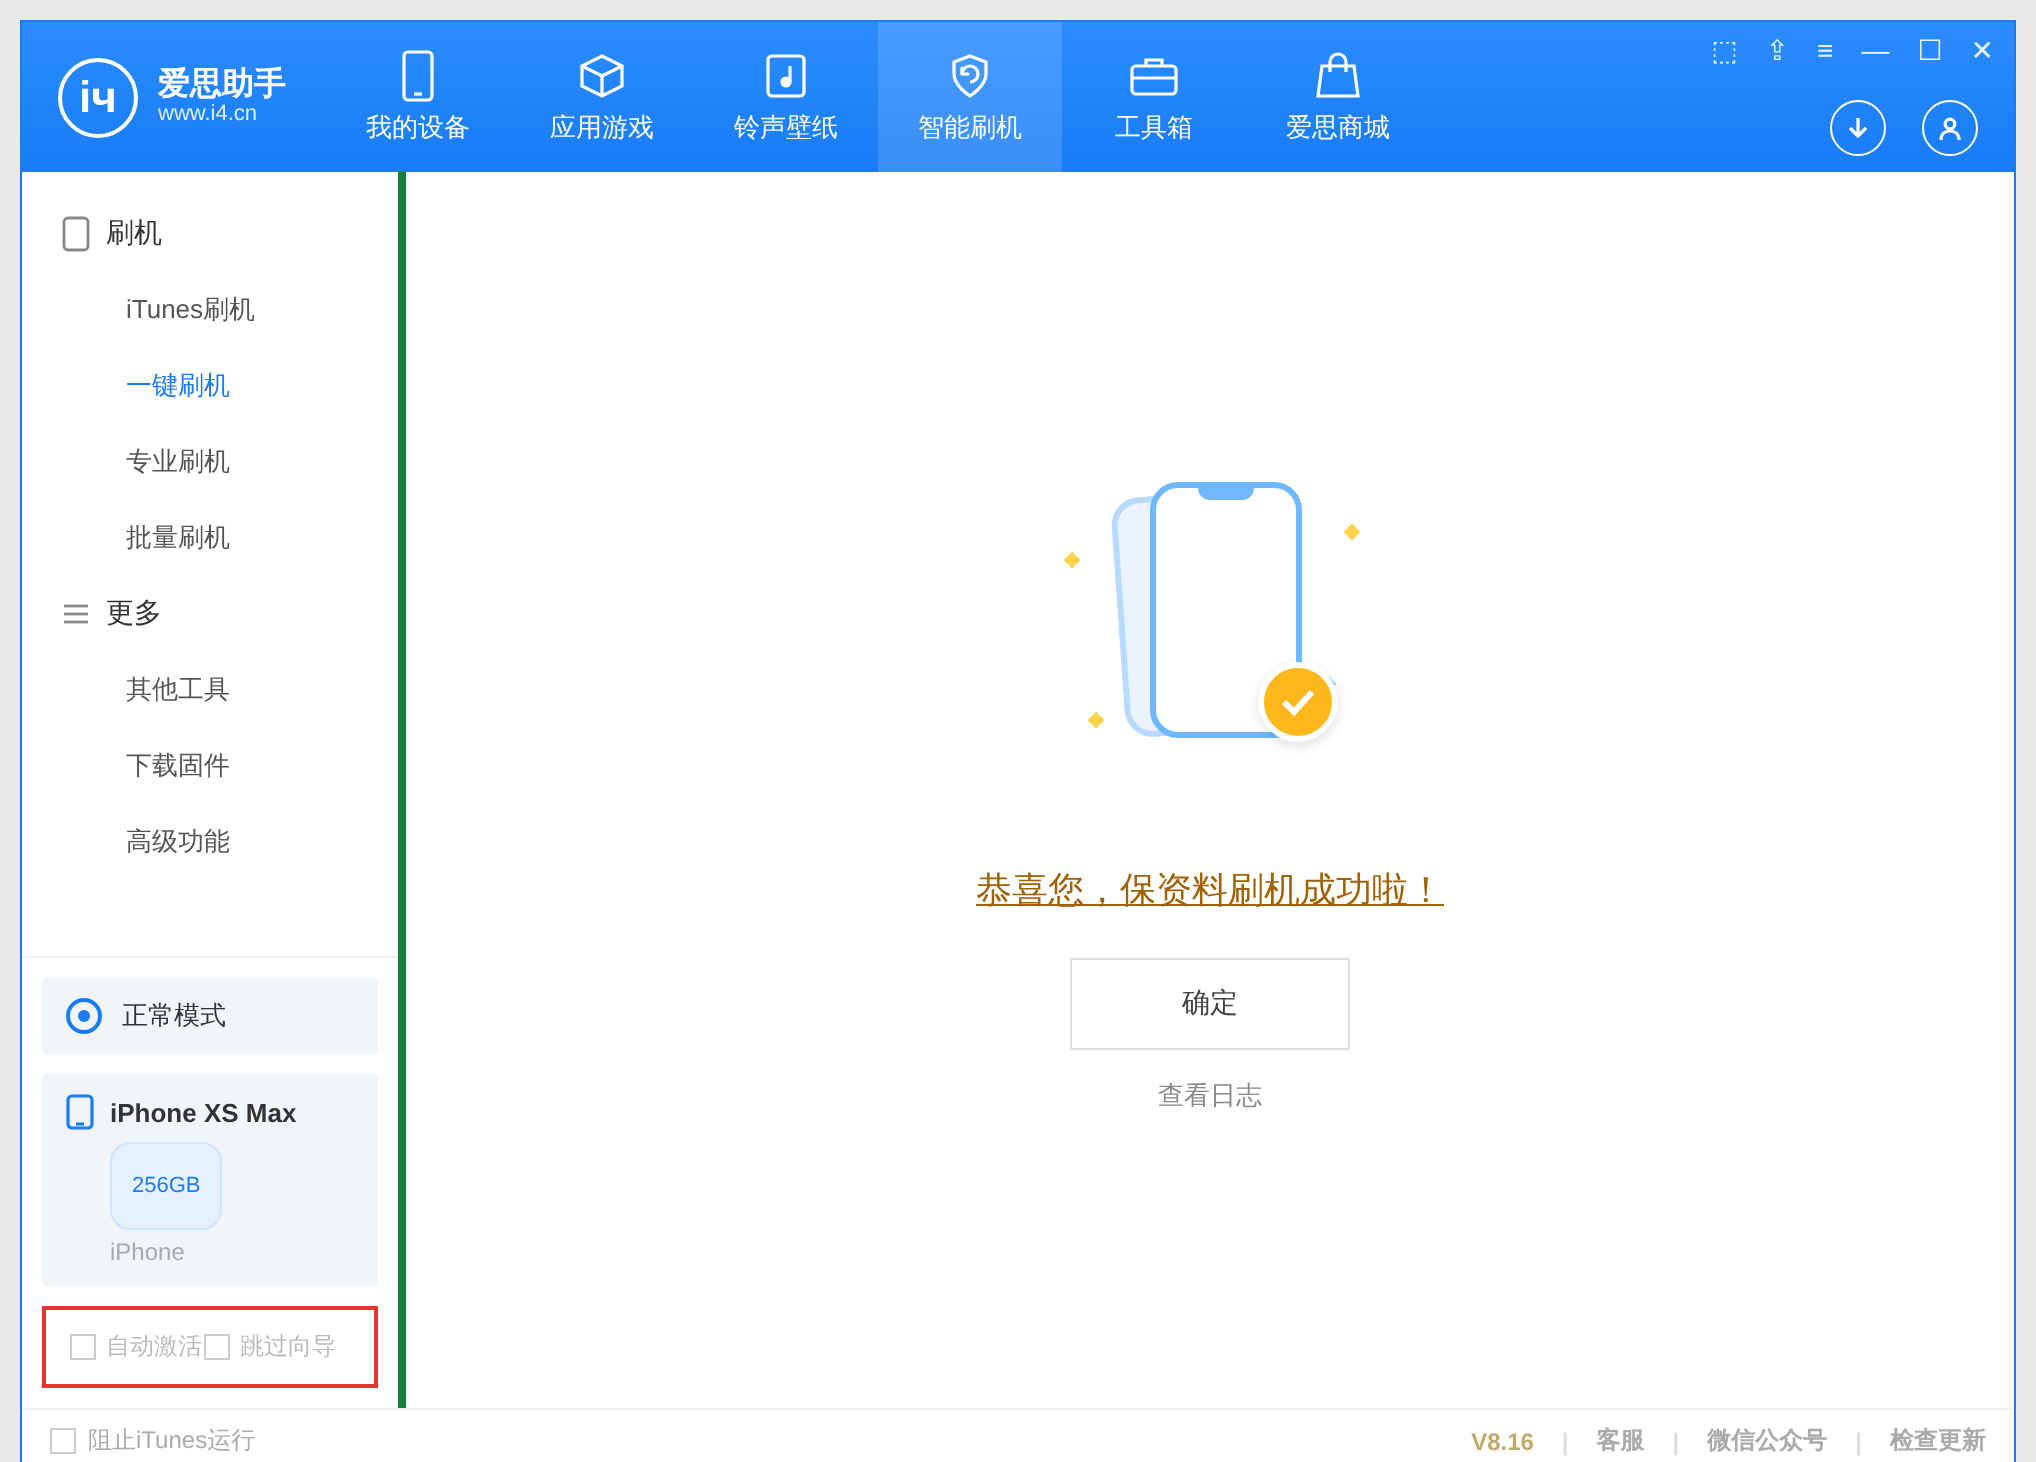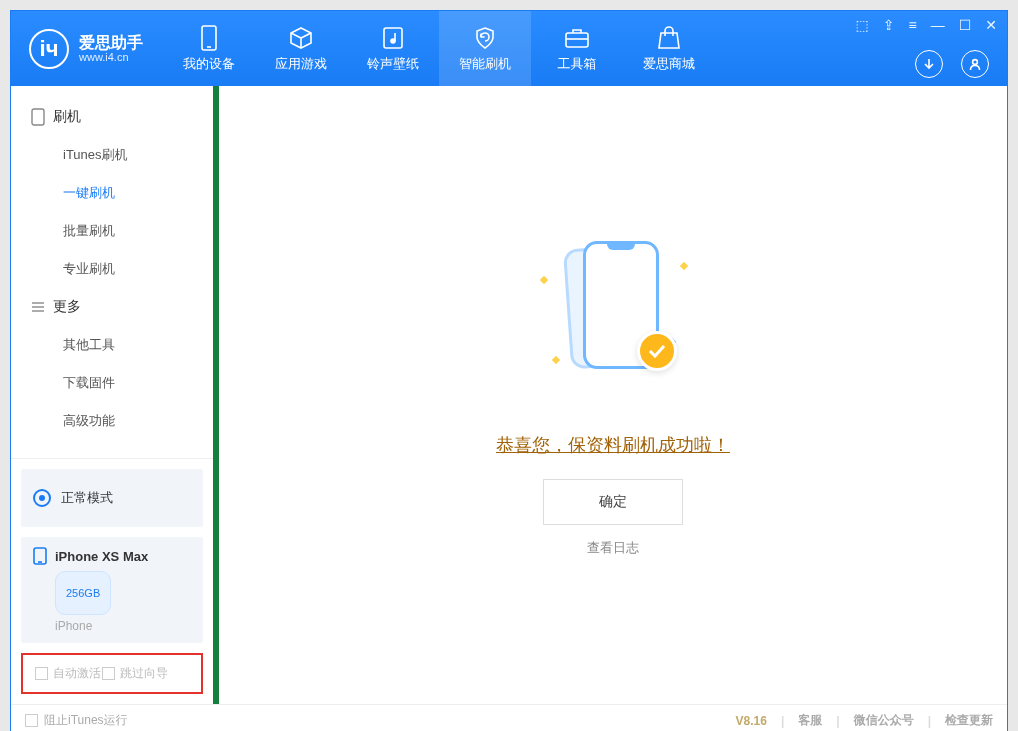--- a/index.html
+++ b/index.html
@@ -20,29 +20,29 @@
 .tab svg { stroke:#fff; fill:none; stroke-width:1.6; }
 
 .win-controls-top { position:absolute; right:10px; top:6px; display:flex; gap:14px; color:#fff; font-size:14px; }
 .win-controls-top span { cursor:pointer; opacity:.9; }
 .win-controls-bottom { position:absolute; right:18px; bottom:8px; display:flex; gap:18px; }
 .circ-btn { width:28px; height:28px; border:1.6px solid #fff; border-radius:50%; display:flex; align-items:center; justify-content:center; cursor:pointer; }
 .circ-btn svg { stroke:#fff; fill:none; stroke-width:1.6; }
 
 
 .body { flex:1; display:flex; min-height:0; }
-.sidebar { width:208px; background:#fff; border-right:6px solid #15803d; display:flex; flex-direction:column; }
+.sidebar { width:192px; background:#fff; border-right:4px solid #15803d; display:flex; flex-direction:column; }
 .side-top { flex:1; overflow:auto; padding-top:12px; }
 .section-hdr { display:flex; align-items:center; gap:8px; padding:10px 20px; font-size:14px; color:#333; }
 .section-hdr svg { stroke:#888; fill:none; stroke-width:1.4; }
 .side-item { padding:10px 10px 10px 52px; font-size:13px; color:#555; cursor:pointer; }
 .side-item.active { color:#1a7cf5; }
 
 .side-bottom { border-top:1px solid #eee; }
-.mode-tile { background:#f1f5fa; margin:10px; padding:20px 12px; border-radius:2px; display:flex; align-items:center; gap:10px; font-size:13px; color:#333; cursor:pointer; }
+.mode-tile { background:#f1f5fa; margin:10px; padding:10px 12px; border-radius:2px; display:flex; align-items:center; gap:10px; font-size:13px; color:#333; cursor:pointer; }
 .mode-tile .dot { width:18px; height:18px; border:2px solid #1a7cf5; border-radius:50%; position:relative; }
 .mode-tile .dot:after { content:""; position:absolute; width:6px; height:6px; background:#1a7cf5; border-radius:50%; top:4px; left:4px; }
 
 .device-tile { background:#f1f5fa; margin:0 10px 10px 10px; padding:10px 12px; border-radius:2px; }
 .device-row { display:flex; align-items:center; gap:8px; }
 .device-row svg { stroke:#1a7cf5; fill:none; stroke-width:1.6; }
 .device-name { font-size:13px; color:#333; font-weight:700; }
 .device-cap { display:inline-block; margin-top:6px; margin-left:22px; font-size:11px; color:#1a7cf5; background:#e6f1ff; border:1px solid #cfe4ff; border-radius:10px; padding:15px 10px; }
 .device-sub { margin-left:22px; font-size:12px; color:#aaa; margin-top:4px; }
 
@@ -174,22 +174,22 @@
     <div class="sidebar">
       <div class="side-top">
         <div class="section-hdr">
           <svg width="14" height="18" viewBox="0 0 14 18">
               <rect x="1" y="1" width="12" height="16" rx="2"></rect>
             </svg>
           <span>刷机</span>
         </div>
         <div class="side-item">iTunes刷机</div>
         <div class="side-item active">一键刷机</div>
+        <div class="side-item">专业刷机</div>
         <div class="side-item">批量刷机</div>
-        <div class="side-item">专业刷机</div>
 
         <div class="section-hdr">
           <svg width="14" height="14" viewBox="0 0 14 14">
               <line x1="1" y1="3" x2="13" y2="3"></line>
               <line x1="1" y1="7" x2="13" y2="7"></line>
               <line x1="1" y1="11" x2="13" y2="11"></line>
             </svg>
           <span>更多</span>
         </div>
         <div class="side-item">其他工具</div>

